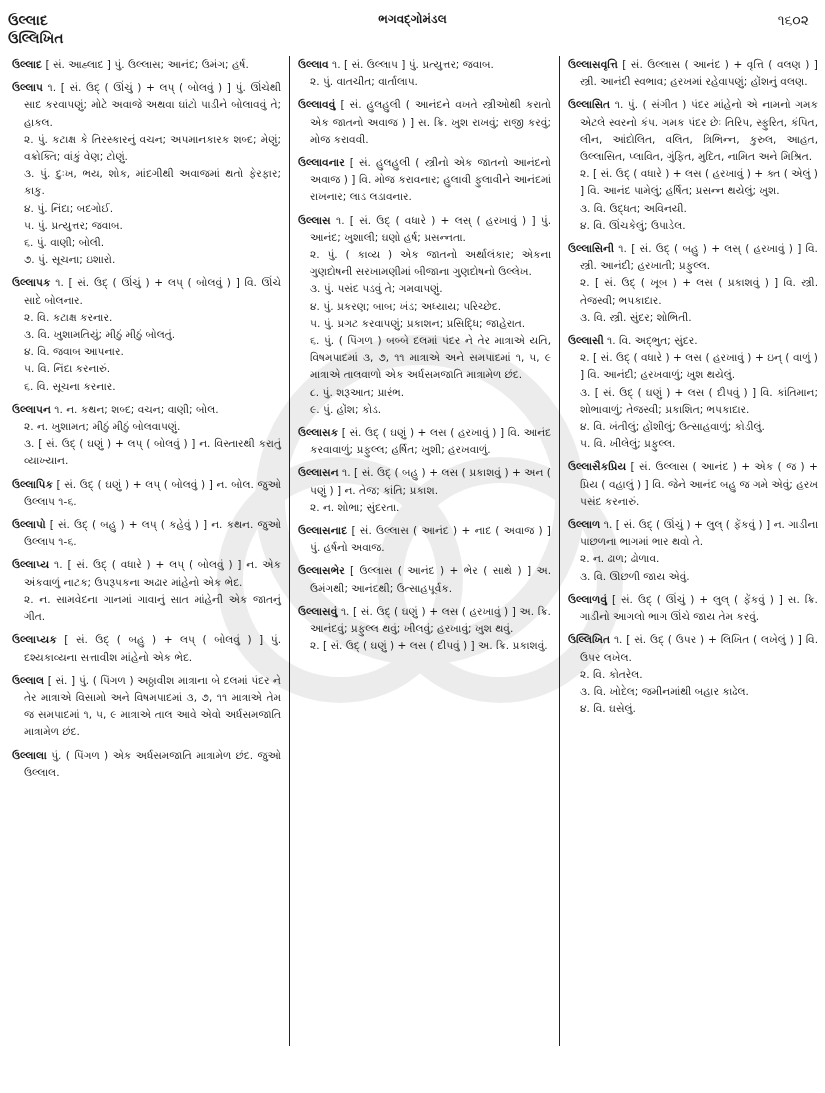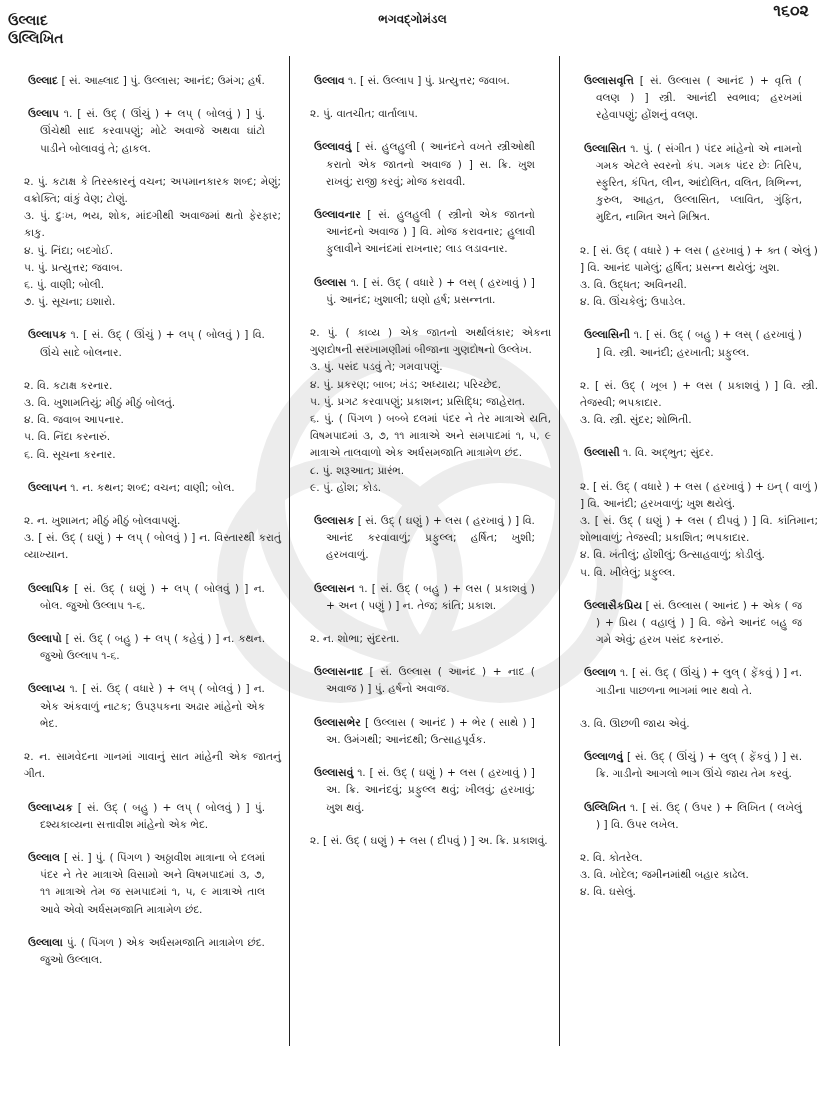--- a/index.html
+++ b/index.html
@@ -10,34 +10,34 @@
     .watermark {
       position: absolute; left: 210px; top: 300px; width: 420px; height: 460px;
       pointer-events: none; opacity: 0.07;
     }
     .header {
       position: absolute; left: 0; top: 0; width: 825px; height: 50px;
     }
     .guide-top { position: absolute; left: 8px; top: 12px; font-size: 14px; font-weight: bold; }
     .guide-bottom { position: absolute; left: 8px; top: 30px; font-size: 14px; font-weight: bold; }
     .page-title { position: absolute; left: 0; width: 825px; top: 12px; text-align: center; font-size: 12px; font-weight: bold; }
-    .page-number { position: absolute; right: 16px; top: 1px; font-size: 16px; font-weight: bold; }
+    .page-number { position: absolute; right: 16px; top: 12px; font-size: 14px; font-weight: normal; }
     .columns {
       position: absolute; left: 10px; top: 56px; width: 808px; height: 1000px;
       display: flex;
     }
     .col {
       box-sizing: border-box; padding: 0 8px; font-size: 10.6px; line-height: 17.2px;
       text-align: justify; overflow: hidden;
     }
     .col1 { width: 280px; border-right: 1.5px solid #222; height: 990px; padding-left: 2px; }
     .col2 { width: 270px; border-right: 1.5px solid #222; height: 990px; }
     .col3 { width: 258px; padding-right: 0; }
     .entry { margin-bottom: 6px; }
-    .entry-line { text-indent: -12px; padding-left: 12px; margin: 16px; }
+    .entry-line { text-indent: -12px; padding-left: 12px; margin: 0; }
     .sense { padding-left: 12px; margin: 0 0; }
     .headword { font-weight: bold; }
   </style>
 </head>
 <body>
 
 <svg class="watermark" viewBox="0 0 420 460">
   <circle cx="210" cy="200" r="150" fill="none" stroke="#000" stroke-width="30"></circle>
   <circle cx="130" cy="280" r="110" fill="none" stroke="#000" stroke-width="26"></circle>
   <circle cx="290" cy="280" r="110" fill="none" stroke="#000" stroke-width="26"></circle>
@@ -156,20 +156,21 @@
         <p class="sense">૨. [ સં. ઉદ્ ( વધારે ) + લસ ( હરખાવું ) + ઇન્ ( વાળું ) ] વિ. આનંદી; હરખવાળું; ખુશ થયેલું.</p>
         <p class="sense">૩. [ સં. ઉદ્ ( ઘણું ) + લસ ( દીપવું ) ] વિ. કાંતિમાન; શોભાવાળું; તેજસ્વી; પ્રકાશિત; ભપકાદાર.</p>
         <p class="sense">૪. વિ. ખંતીલું; હોંશીલું; ઉત્સાહવાળું; કોડીલું.</p>
         <p class="sense">૫. વિ. ખીલેલું; પ્રફુલ્લ.</p>
       </div>
       <div class="entry">
         <p class="entry-line"><span class="headword">ઉલ્લાસૈકપ્રિય</span><span> [ સં. ઉલ્લાસ ( આનંદ ) + એક ( જ ) + પ્રિય ( વહાલું ) ] વિ. જેને આનંદ બહુ જ ગમે એવું; હરખ પસંદ કરનારું.</span></p>
       </div>
       <div class="entry">
         <p class="entry-line"><span class="headword">ઉલ્લાળ</span><span> ૧. [ સં. ઉદ્ ( ઊંચું ) + લુલ્ ( ફેંકવું ) ] ન. ગાડીના પાછળના ભાગમાં ભાર થવો તે.</span></p>
+        <p class="sense">૨. ન. ઢાળ; ઢોળાવ.</p>
         <p class="sense">૩. વિ. ઊછળી જાય એવું.</p>
       </div>
       <div class="entry">
         <p class="entry-line"><span class="headword">ઉલ્લાળવું</span><span> [ સં. ઉદ્ ( ઊંચું ) + લુલ્ ( ફેંકવું ) ] સ. ક્રિ. ગાડીનો આગલો ભાગ ઊંચે જાય તેમ કરવું.</span></p>
       </div>
       <div class="entry">
         <p class="entry-line"><span class="headword">ઉલ્લિખિત</span><span> ૧. [ સં. ઉદ્ ( ઉપર ) + લિખિત ( લખેલું ) ] વિ. ઉપર લખેલ.</span></p>
         <p class="sense">૨. વિ. કોતરેલ.</p>
         <p class="sense">૩. વિ. ખોદેલ; જમીનમાંથી બહાર કાઢેલ.</p>
         <p class="sense">૪. વિ. ઘસેલું.</p>

